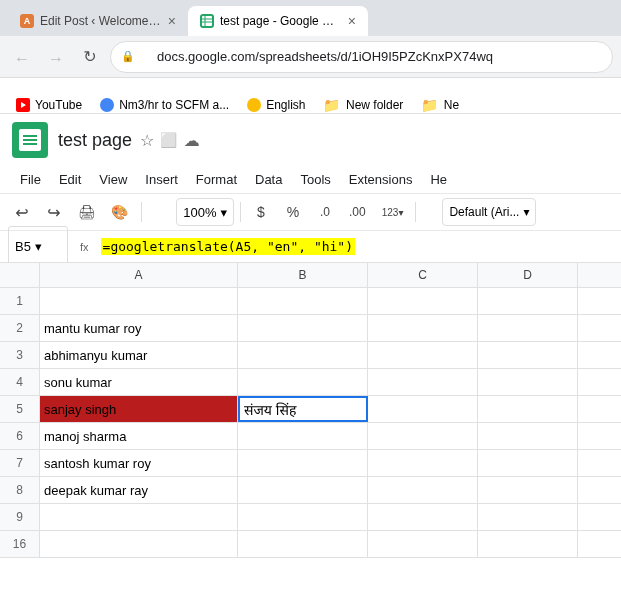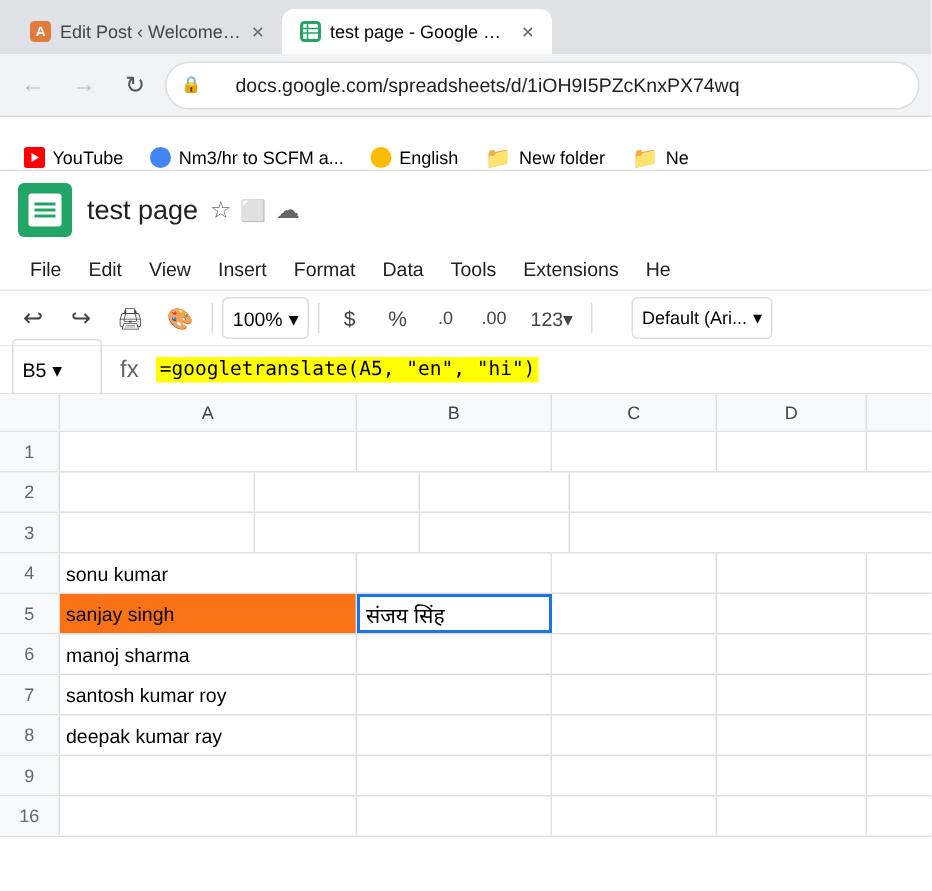--- a/index.html
+++ b/index.html
@@ -201,20 +201,21 @@
     .zoom-select {
       display: flex;
       align-items: center;
       border: 1px solid #ddd;
       border-radius: 4px;
       padding: 2px 6px;
       cursor: pointer;
       font-size: 13px;
       gap: 4px;
       height: 28px;
+      margin-left: 28px;
     }
     .font-format-select {
       display: flex;
       align-items: center;
       border: 1px solid #ddd;
       border-radius: 4px;
       padding: 2px 6px;
       cursor: pointer;
       font-size: 12px;
       gap: 4px;
@@ -239,21 +240,21 @@
       border: 1px solid #ddd;
       border-radius: 3px;
       padding: 2px 6px;
       font-size: 13px;
       width: 60px;
       height: 41px;
       gap: 4px;
     }
     .formula-icon {
       color: #666;
-      font-size: 16px;
+      font-size: 11px;
       padding: 0 6px;
     }
     .formula-content {
       flex: 1;
       font-size: 13px;
       display: flex;
       align-items: center;
     }
     .formula-text {
       font-family: monospace;
@@ -310,21 +311,21 @@
       padding: 0 4px;
       font-size: 13px;
       display: flex; align-items: center;
       overflow: hidden;
       white-space: nowrap;
     }
     .cell.col-a { width: 198px; min-width: 198px; }
     .cell.col-b { width: 130px; min-width: 130px; }
     .cell.col-c { width: 110px; min-width: 110px; }
     .cell.col-d { width: 100px; min-width: 100px; }
-    .cell-row5-a { background: #f97316; }
+    .cell-row5-a { background: #b91c1c; }
   </style>
 </head>
 <body>
 
 <div class="browser-tabs">
   <div class="tab">
     <span class="tab-favicon" style="background:#e07b39;border-radius:3px;display:flex;align-items:center;justify-content:center;color:white;font-size:9px;font-weight:bold;">A</span>
     <span class="tab-title">Edit Post ‹ Welcome to Abhi's Bl...</span>
     <span class="tab-close">×</span>
   </div>
@@ -421,21 +422,21 @@
   <div class="toolbar-separator"></div>
   <div class="zoom-select">
     <span>100%</span>
     <span>▾</span>
   </div>
   <div class="toolbar-separator"></div>
   <div class="toolbar-btn">$</div>
   <div class="toolbar-btn">%</div>
   <div class="toolbar-btn" style="font-size:12px;">.0</div>
   <div class="toolbar-btn" style="font-size:12px;">.00</div>
-  <div class="toolbar-btn" style="font-size:13px;">
+  <div class="toolbar-btn" style="font-size:10px;">
     <span>123</span>
     <span>▾</span>
   </div>
   <div class="toolbar-separator"></div>
   <div class="font-format-select">
     <span>Default (Ari...</span>
     <span>▾</span>
   </div>
 </div>
 
@@ -465,27 +466,29 @@
   <div class="sheet-row">
     <div class="row-num">1</div>
     <div class="cell col-a"></div>
     <div class="cell col-b"></div>
     <div class="cell col-c"></div>
     <div class="cell col-d"></div>
   </div>
 
   <div class="sheet-row">
     <div class="row-num">2</div>
+    <div class="cell col-a">mantu kumar roy</div>
     <div class="cell col-b"></div>
     <div class="cell col-c"></div>
     <div class="cell col-d"></div>
   </div>
 
   <div class="sheet-row">
     <div class="row-num">3</div>
+    <div class="cell col-a">abhimanyu kumar</div>
     <div class="cell col-b"></div>
     <div class="cell col-c"></div>
     <div class="cell col-d"></div>
   </div>
 
   <div class="sheet-row">
     <div class="row-num">4</div>
     <div class="cell col-a">sonu kumar</div>
     <div class="cell col-b"></div>
     <div class="cell col-c"></div>

